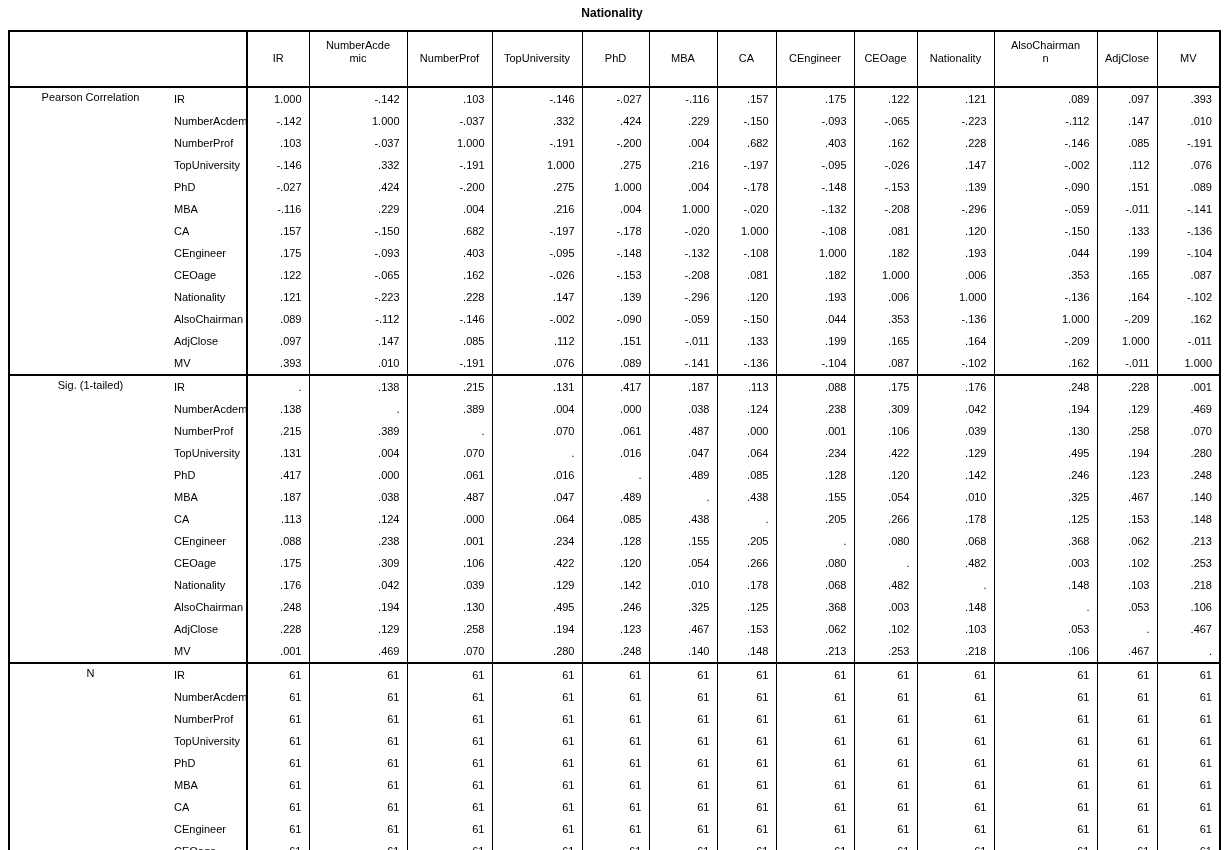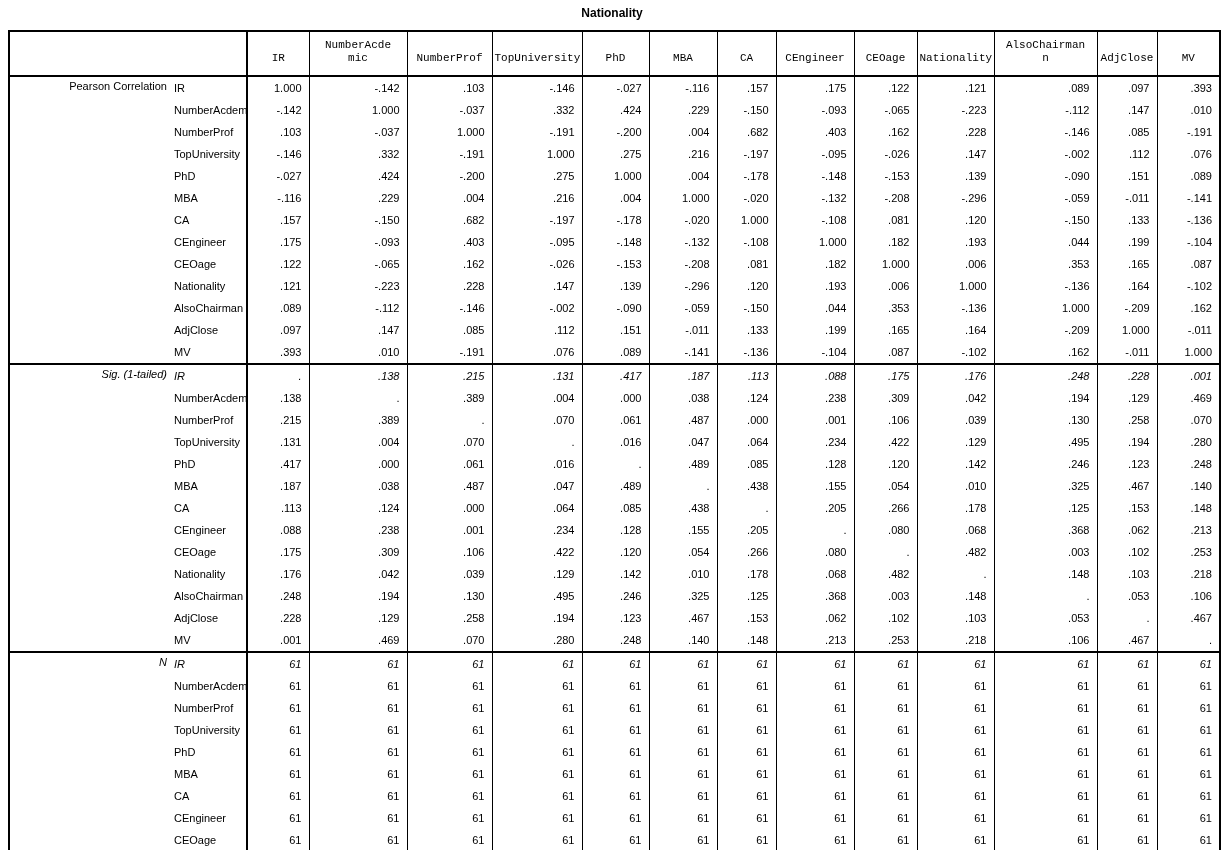--- a/index.html
+++ b/index.html
@@ -37,54 +37,52 @@
     font-size: 11px;
     font-weight: normal;
     overflow: hidden;
   }
   thead th {
     height: 33px;
     vertical-align: bottom;
     text-align: center;
     border-left: 1px solid #000000;
     border-bottom: 2px solid #000000;
-    padding: 0 2px 10px 2px;
+    padding: 0 2px 21px 2px;
     white-space: pre-line;
     line-height: 13px;
-    font-family: Liberation Mono, monospace;
   }
   thead th.corner {
     border-left: none;
   }
   th.first-data, td.first-data {
     border-left: 2px solid #000000 !important;
   }
   tbody td {
     height: 20px;
   }
   td.value {
     border-left: 1px solid #000000;
     text-align: right;
     padding-right: 7px;
     white-space: nowrap;
   }
   td.section-label {
     vertical-align: top;
-    text-align: right;
+    text-align: center;
     padding: 3px 2px 0 4px;
     white-space: nowrap;
   }
   td.var-label {
     text-align: left;
     padding-left: 5px;
     white-space: nowrap;
   }
   tr.section-start td {
     border-top: 2px solid #000000;
-    font-style: italic;
   }
 </style>
 </head>
 <body>
 
 <div class="title">Nationality</div>
 
 <table class="spss">
   <colgroup>
       <col style="width: 160px;">

